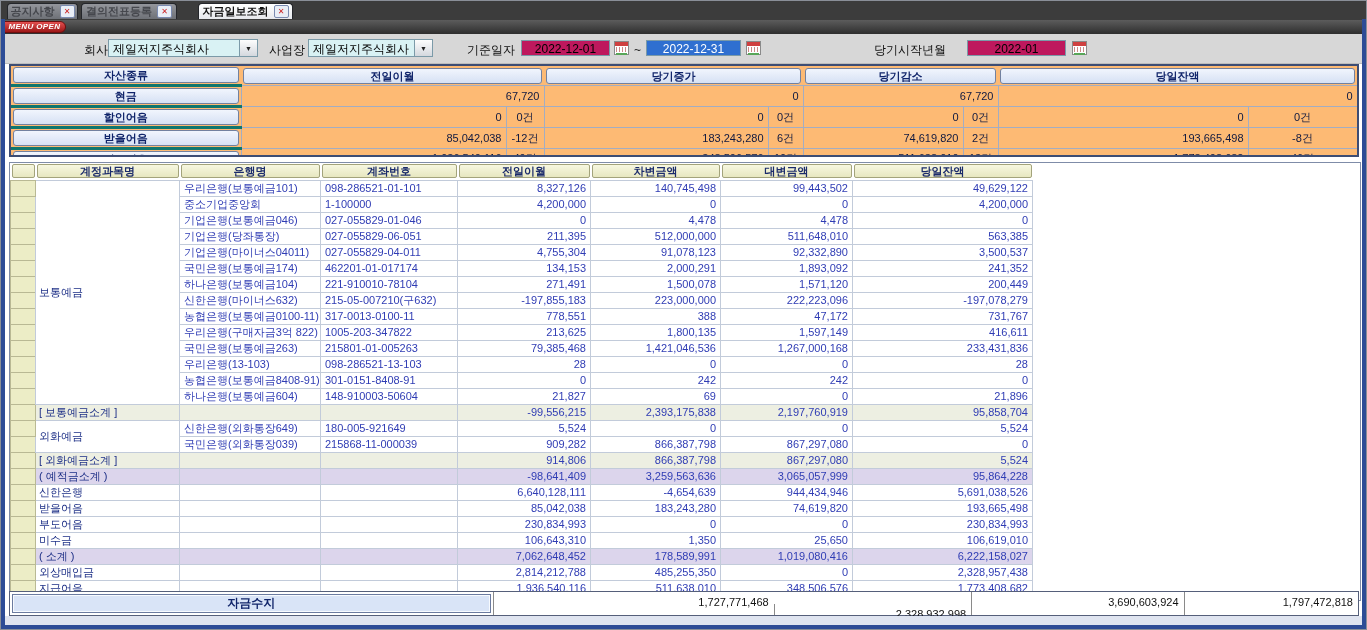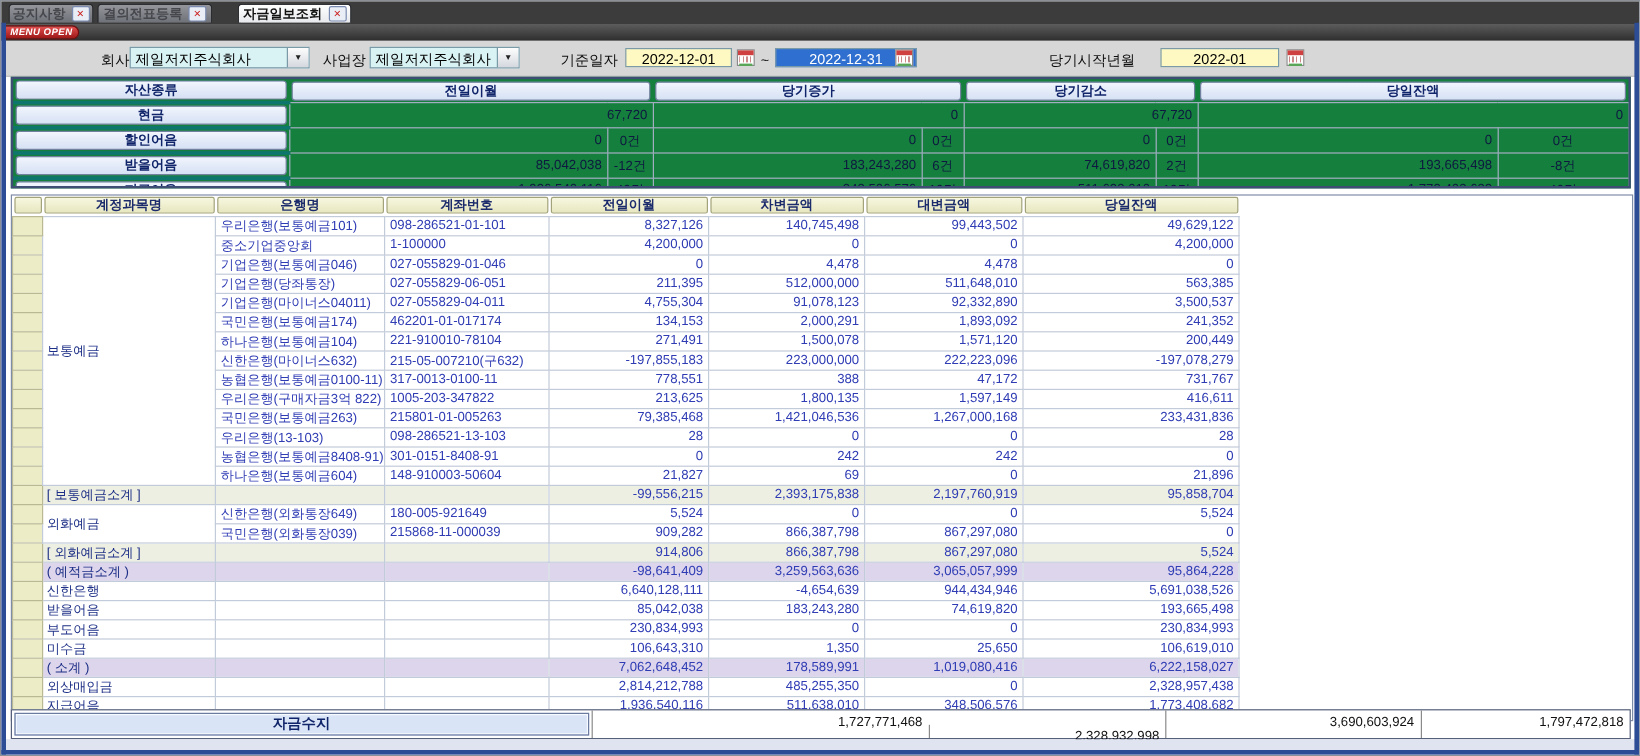--- a/index.html
+++ b/index.html
@@ -30,33 +30,33 @@
 
   
   .filterbar { position:absolute; top:33px; left:0; right:0; height:29px; background:#d7d7d7;
                border-bottom:1px solid #bdbdbd; }
   .flabel { position:absolute; top:8px; font-size:12px; color:#0d0d0d; }
   .combo { position:absolute; top:5px; display:flex; background:#d9f2f4; border:1px solid #7b9aa8;
            height:18px; box-sizing:border-box; }
   .combo .txt { flex:1; font-size:12px; color:#000; padding:1px 4px; white-space:nowrap; overflow:hidden; }
   .combo .arrowbox { width:17px; border-left:1px solid #7b9aa8; background:linear-gradient(#fdfdfd,#d4d8de);
                      display:flex; align-items:center; justify-content:center; font-size:7px; color:#222; }
-  .dateinput { position:absolute; top:6px; background:#fef9c3; border:1px solid #7b9aa8; height:16px;
+  .dateinput { position:absolute; top:6px; background:#be185d; border:1px solid #7b9aa8; height:16px;
                text-align:center; font-size:12px; color:#000; line-height:16px; box-sizing:border-box; }
   .dateinput.selected { background:#2f6fd0; color:#fff; }
   .tilde { position:absolute; top:9px; font-size:12px; color:#222; }
   .calicon { position:absolute; top:7px; width:15px; height:14px; background:#fff; border:1px solid #8a8a8a; box-sizing:border-box; }
   .calicon .bar { height:4px; background:#cf4040; }
   .calicon .grid { margin:1px; height:5px;
        background:repeating-linear-gradient(90deg,#cc8888 0 1px,transparent 1px 3px); }
   .calicon .foot { margin:0 1px; height:2px; background:#59a659; }
 
   
   .sumwrap { position:absolute; left:8px; top:63px; width:1350px; height:93px;
-             border:2px solid #3d4d74; box-sizing:border-box; background:#15803d; overflow:hidden; }
+             border:2px solid #3d4d74; box-sizing:border-box; background:#fdba74; overflow:hidden; }
   .sumtable { border-collapse:collapse; table-layout:fixed; width:1346px; }
   .sumtable th, .sumtable td { padding:0; overflow:hidden; white-space:nowrap; }
   .sumtable thead tr { height:18px; }
   .sumtable tbody tr { height:18px; }
   .bluebox { margin:1px 2px; border:1px solid #72819f; border-radius:3px;
              background:linear-gradient(#f1f5fd,#d6e1f4); text-align:center; font-weight:bold;
              color:#10246a; font-size:11px; height:14px; line-height:14px; }
   .sumtable td.amt, .sumtable td.cnt { border:1px solid #a3adc2; font-size:11px; color:#0e1840; }
   .sumtable td.amt { text-align:right; padding-right:4px; }
   .sumtable td.cnt { text-align:center; }
@@ -131,21 +131,21 @@
       <span class="arrowbox">▼</span>
     </div>
     <span class="flabel" style="left:466px">기준일자</span>
     <div class="dateinput" style="left:520px; width:89px">2022-12-01</div>
     <div class="calicon" style="left:613px">
         <div class="bar"></div>
         <div class="grid"></div>
         <div class="foot"></div>
       </div>
     <span class="tilde" style="left:633px">~</span>
-    <div class="dateinput selected" style="left:645px; width:118px">2022-12-31</div>
+    <div class="dateinput selected" style="left:645px; width:95px">2022-12-31</div>
     <div class="calicon" style="left:745px">
         <div class="bar"></div>
         <div class="grid"></div>
         <div class="foot"></div>
       </div>
     <span class="flabel" style="left:873px">당기시작년월</span>
     <div class="dateinput" style="left:966px; width:99px">2022-01</div>
     <div class="calicon" style="left:1071px">
         <div class="bar"></div>
         <div class="grid"></div>

